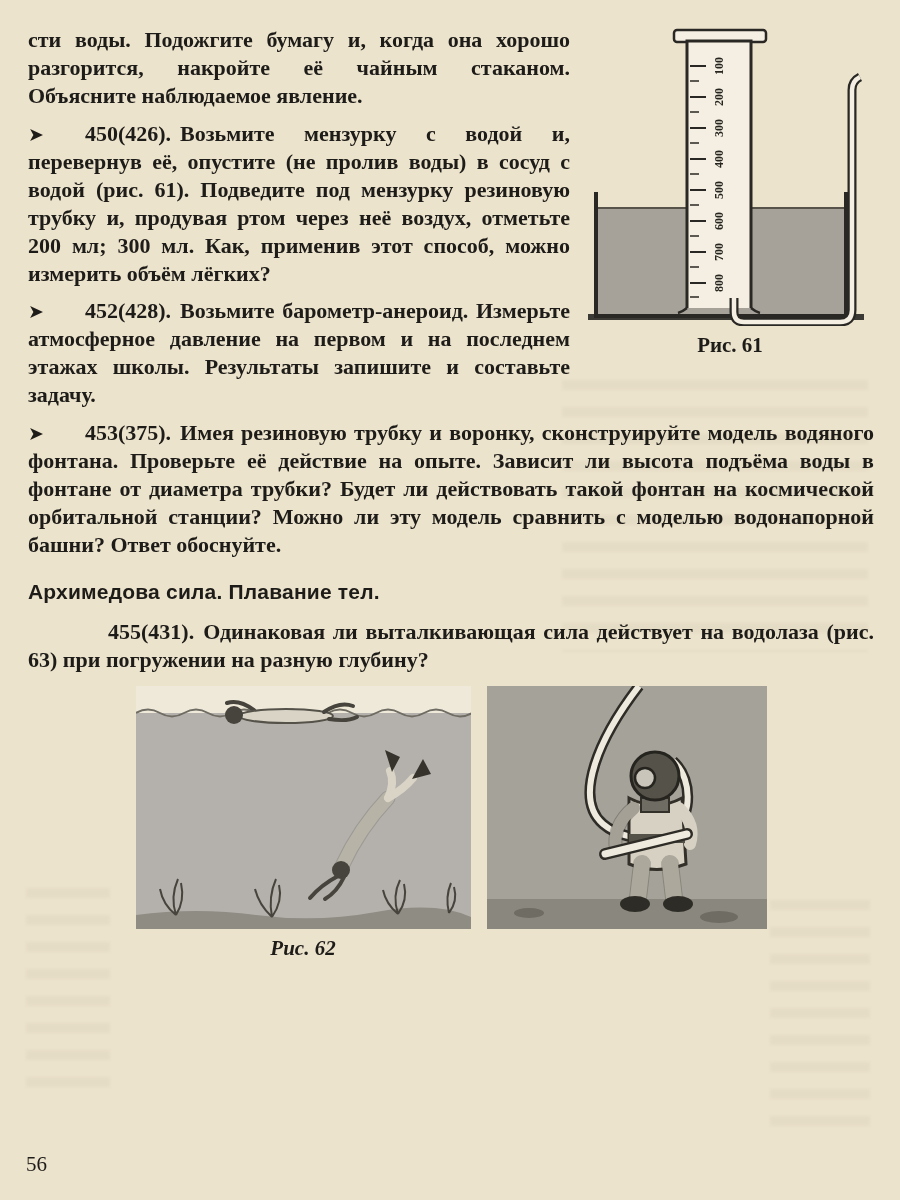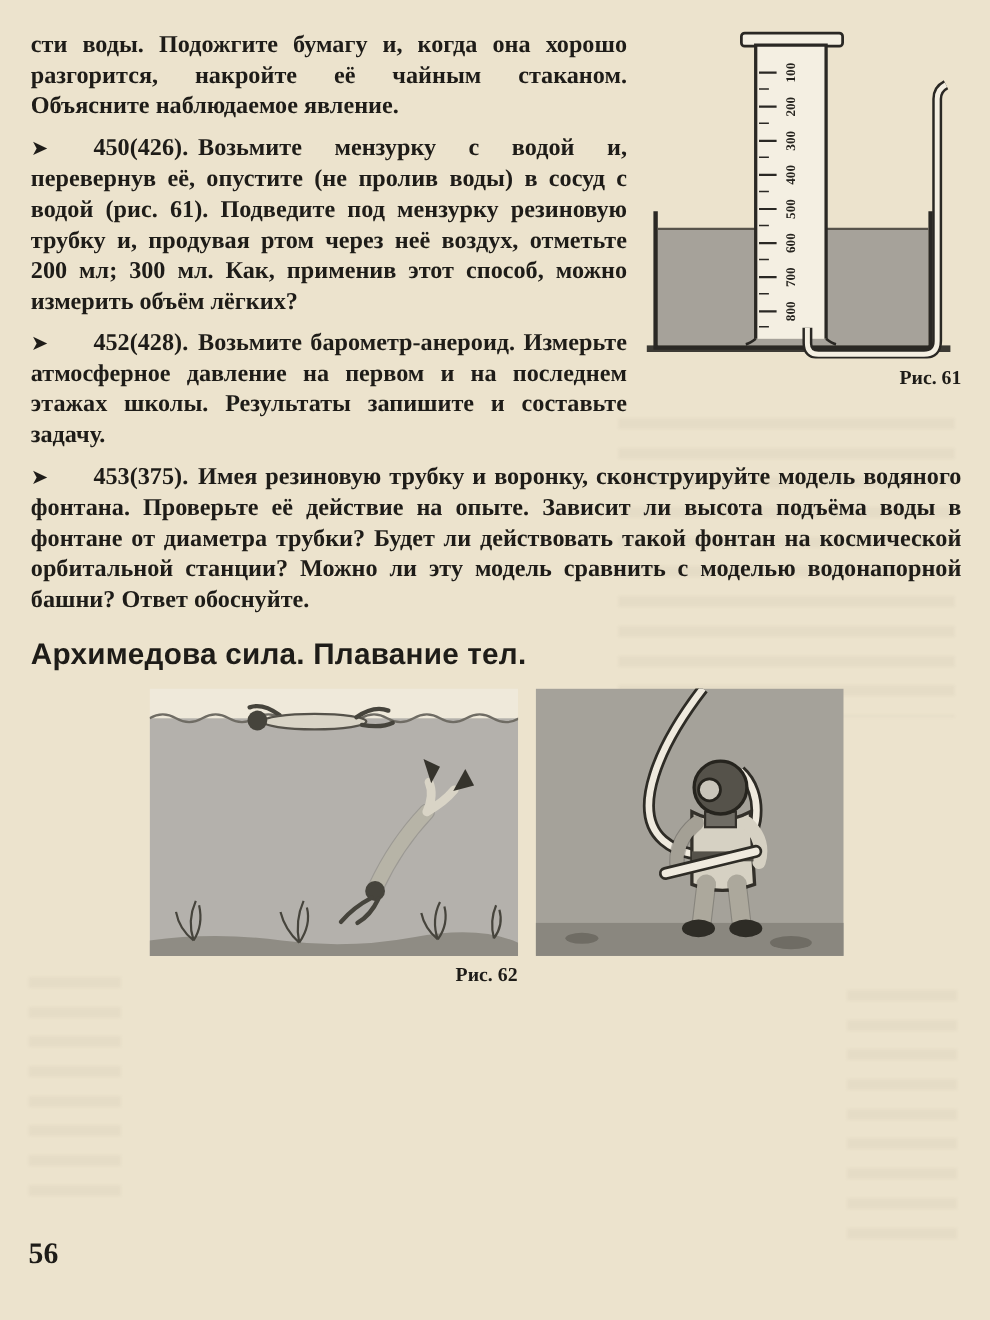--- a/index.html
+++ b/index.html
@@ -27,55 +27,56 @@
   .para.indented { text-indent: 52px; }
   .marker {
     font-family: "DejaVu Sans", sans-serif;
     font-size: 19px;
   }
   .marker:not(:empty) { margin-right: 13px; }
   .num { margin-right: 9px; font-weight: 700; margin-left: 28px; }
   .heading {
     margin: 20px 0 14px 0;
     font-family: "Liberation Sans", sans-serif;
-    font-size: 27px;
+    font-size: 21px;
     font-weight: 700;
     line-height: 1.22;
     letter-spacing: .2px;
   }
   .hline { display: block; }
   figure { margin: 0; }
   .fig61 {
     float: right;
     width: 288px;
     margin: 0 0 44px 16px;
     text-align: center;
   }
   .figcap {
     display: block;
     margin-top: 7px;
-    font-size: 18px;
-    font-weight: 700;
-    text-align: right;
+    font-size: 21px;
+    font-weight: 700;
+    text-align: center;
   }
   .figrow {
     display: flex;
     justify-content: center;
     align-items: flex-start;
     gap: 16px;
     margin-top: 12px;
     clear: both;
+    font-style: italic;
   }
   .figblock { text-align: center; }
   .figart { display: block; border: none; }
   .page-number {
     position: absolute;
-    left: 26px; top: 1124px;
-    font-size: 27px;
-    font-weight: 700;
+    left: 26px; top: 1152px;
+    font-size: 21px;
+    font-weight: 400;
   }
   
   .bleed {
     position: absolute;
     pointer-events: none;
     opacity: .55;
     filter: blur(1.4px);
     background: repeating-linear-gradient(180deg,
       rgba(116,106,84,0.10) 0px, rgba(116,106,84,0.10) 10px,
       rgba(0,0,0,0) 10px, rgba(0,0,0,0) 27px);
@@ -147,20 +148,21 @@
 
     <p class="para"><span class="marker">➤</span><span class="num">452(428).</span><span class="ptext">Возьмите барометр-анероид. Измерьте атмосферное давление на первом и на последнем этажах школы. Результаты запишите и составьте задачу.</span></p>
 
     <p class="para"><span class="marker">➤</span><span class="num">453(375).</span><span class="ptext">Имея резиновую трубку и воронку, сконструируйте модель водяного фонтана. Проверьте её действие на опыте. Зависит ли высота подъёма воды в фонтане от диаметра трубки? Будет ли действовать такой фонтан на космической орбитальной станции? Можно ли эту модель сравнить с моделью водонапорной башни? Ответ обоснуйте.</span></p>
 
     <h2 class="heading">
       <span class="hline">Архимедова сила. Плавание тел.</span>
     </h2>
 
 
+    <p class="para indented"><span class="marker"></span><span class="num">455(431).</span><span class="ptext">Одинаковая ли выталкивающая сила действует на водолаза (рис. 63) при погружении на разную глубину?</span></p>
 
     <div class="figrow">
 
       <figure class="figblock">
         <svg class="figart" width="335" height="243" viewBox="0 0 335 243" role="img">
           <rect width="335" height="243" fill="#efe9da"></rect>
           <rect x="0" y="27" width="335" height="216" fill="#b4b1ac"></rect>
           <path d="M0 27 q12 -7 24 0 t24 0 t24 0 t24 0 t24 0 t24 0 t24 0 t24 0 t24 0 t24 0 t24 0 t24 0 t24 0 t24 0" fill="none" stroke="#6f6c64" stroke-width="2"></path>
           <path d="M0 243 L0 229 Q60 221 120 229 T240 226 T335 231 L335 243 Z" fill="#8f8c84"></path>
           <g stroke="#46443c" stroke-width="2" fill="none">

